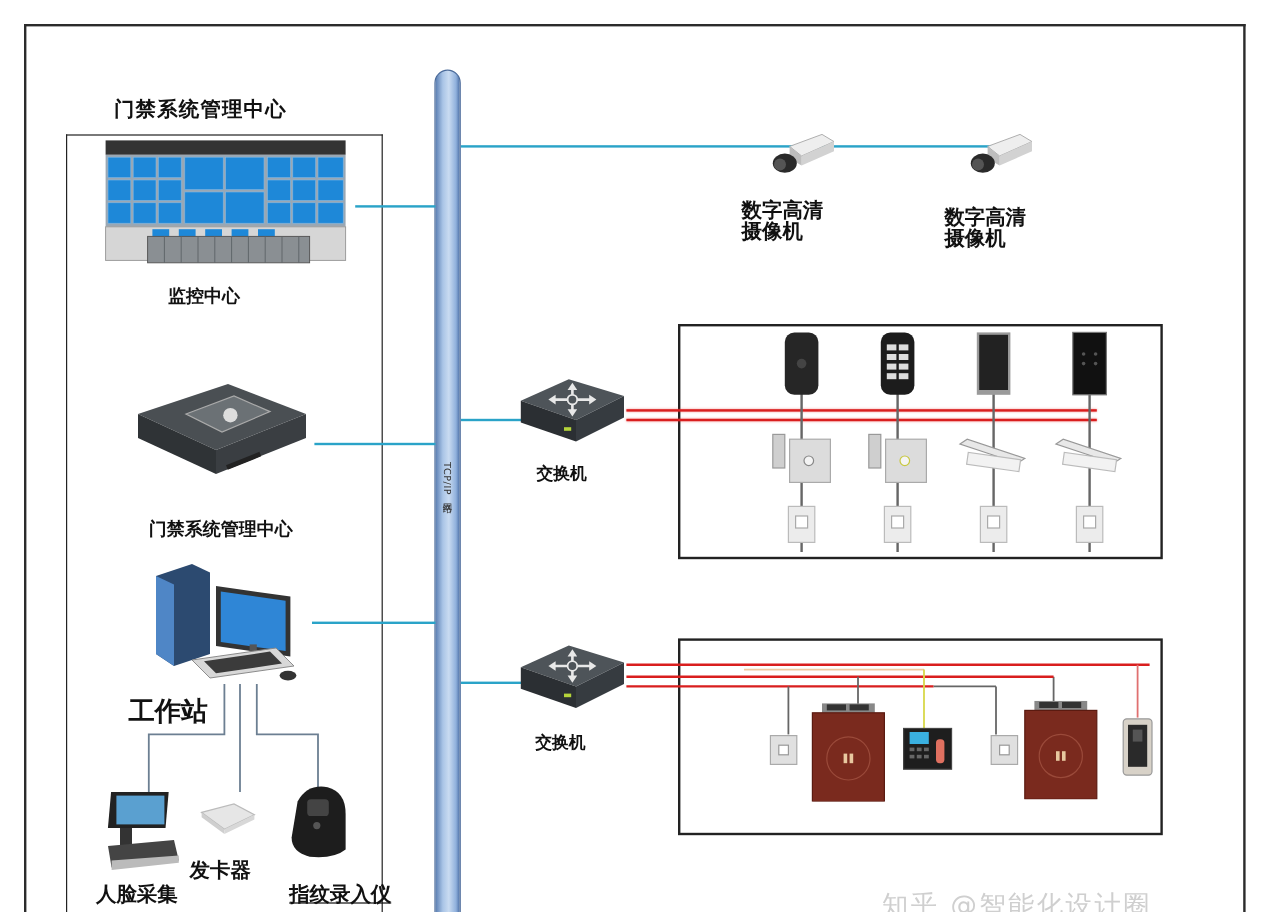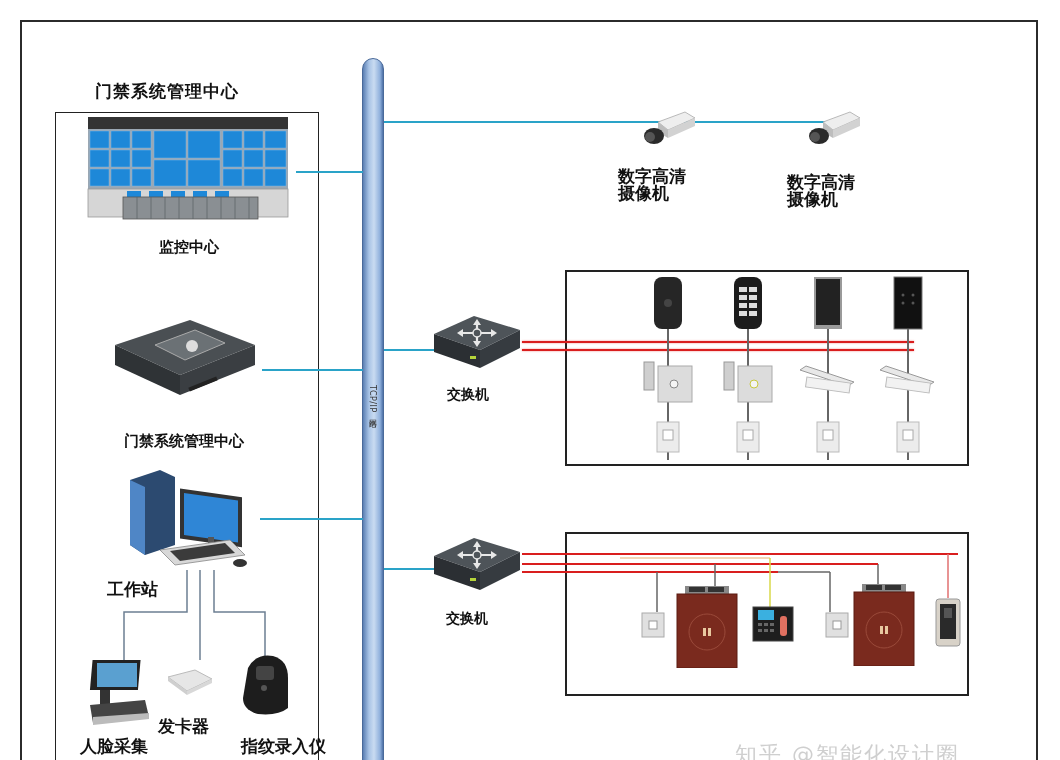--- a/index.html
+++ b/index.html
@@ -74,21 +74,21 @@
       <line x1="66" y1="82" x2="66" y2="104"></line>
       <line x1="80" y1="82" x2="80" y2="104"></line>
       <line x1="94" y1="82" x2="94" y2="104"></line>
       <line x1="108" y1="82" x2="108" y2="104"></line>
       <line x1="122" y1="82" x2="122" y2="104"></line>
       <line x1="136" y1="82" x2="136" y2="104"></line>
       <line x1="150" y1="82" x2="150" y2="104"></line>
       <line x1="164" y1="82" x2="164" y2="104"></line>
     </g>
 </svg>
-<div class="abs label" style="left:140px; top:238px;margin-left:19px;">监控中心</div>
+<div class="abs label" style="left:140px; top:238px;">监控中心</div>
 <div class="abs hline" style="left:296px; top:171px; width:67px;"></div>
 
 <svg class="abs" style="left:110px; top:320px;" width="150" height="90">
   <polygon points="5,25 80,0 145,25 70,55" fill="#4a4f53"></polygon>
   <polygon points="5,25 70,55 70,75 5,45" fill="#2f3336"></polygon>
   <polygon points="70,55 145,25 145,45 70,75" fill="#3a3e42"></polygon>
   <polygon points="45,25 85,10 115,23 75,40" fill="#6b7175" stroke="#aaa" stroke-width="1"></polygon>
   <circle cx="82" cy="26" r="6" fill="#ddd"></circle>
   <rect x="78" y="62" width="30" height="4" fill="#222" transform="rotate(-22 93 64)"></rect>
 </svg>
@@ -98,21 +98,21 @@
 <svg class="abs" style="left:120px; top:465px;" width="140" height="105">
   <polygon points="10,15 40,5 55,12 55,80 25,90 10,80" fill="#2c4a70"></polygon>
   <polygon points="10,15 25,22 25,90 10,80" fill="#4f86c6"></polygon>
   <rect x="60" y="15" width="62" height="50" fill="#333" transform="skewY(8)"></rect>
   <rect x="64" y="19" width="54" height="42" fill="#2f86d6" transform="skewY(8)"></rect>
   <rect x="88" y="72" width="6" height="12" fill="#555"></rect>
   <polygon points="40,85 110,75 125,90 55,100" fill="#d8d8d8" stroke="#888" stroke-width="0.8"></polygon>
   <polygon points="50,86 105,78 115,88 60,96" fill="#3b3b3b"></polygon>
   <ellipse cx="120" cy="98" rx="7" ry="4" fill="#333"></ellipse>
 </svg>
-<div class="abs label" style="left:107px; top:578px; font-size:17px;">工作站</div>
+<div class="abs label" style="left:107px; top:578px; font-size:22px;">工作站</div>
 <div class="abs hline" style="left:260px; top:518px; width:103px;"></div>
 
 <svg class="abs" style="left:110px; top:560px;" width="170" height="110">
   <polyline points="77,10 77,52 14,52 14,100" fill="none" stroke="#6c7f92" stroke-width="1.5"></polyline>
   <polyline points="90,10 90,100" fill="none" stroke="#6c7f92" stroke-width="1.5"></polyline>
   <polyline points="104,10 104,52 155,52 155,100" fill="none" stroke="#6c7f92" stroke-width="1.5"></polyline>
 </svg>
 
 <svg class="abs" style="left:85px; top:655px;" width="70" height="75">
   <rect x="8" y="5" width="48" height="30" fill="#222" transform="skewX(-5)"></rect>
@@ -126,21 +126,21 @@
   <polygon points="3,12 22,26 22,30 3,16" fill="#cfcfcf"></polygon>
   <polygon points="22,26 47,14 47,18 22,30" fill="#d8d8d8"></polygon>
 </svg>
 <svg class="abs" style="left:238px; top:648px;" width="55" height="70">
   <path d="M10,20 Q18,5 35,8 Q50,12 50,30 L50,60 Q40,68 20,66 Q5,62 5,50 Z" fill="#1d1d1d"></path>
   <rect x="18" y="18" width="18" height="14" rx="3" fill="#444"></rect>
   <circle cx="26" cy="40" r="3" fill="#555"></circle>
 </svg>
 <div class="abs small-label" style="left:80px; top:738px;">人脸采集</div>
 <div class="abs small-label" style="left:158px; top:718px;">发卡器</div>
-<div class="abs small-label" style="left:241px; top:738px;">指纹录入仪</div>
+<div class="abs small-label" style="left:241px; top:738px;text-decoration:underline;">指纹录入仪</div>
 
 <div class="abs hline" style="left:384px; top:121px; width:450px;"></div>
 <svg class="abs" style="left:640px; top:110px;" width="60" height="40">
   <polygon points="18,12 45,2 55,8 28,20" fill="#eee" stroke="#aaa" stroke-width="0.8"></polygon>
   <polygon points="28,20 55,8 55,16 28,28" fill="#d2d2d2"></polygon>
   <polygon points="18,12 28,20 28,28 18,22" fill="#bdbdbd"></polygon>
   <ellipse cx="14" cy="26" rx="10" ry="8" fill="#2a2a2a"></ellipse>
   <ellipse cx="10" cy="27" rx="5" ry="5" fill="#555"></ellipse>
 </svg>
 <div class="abs small-label" style="left:618px; top:168px;">

